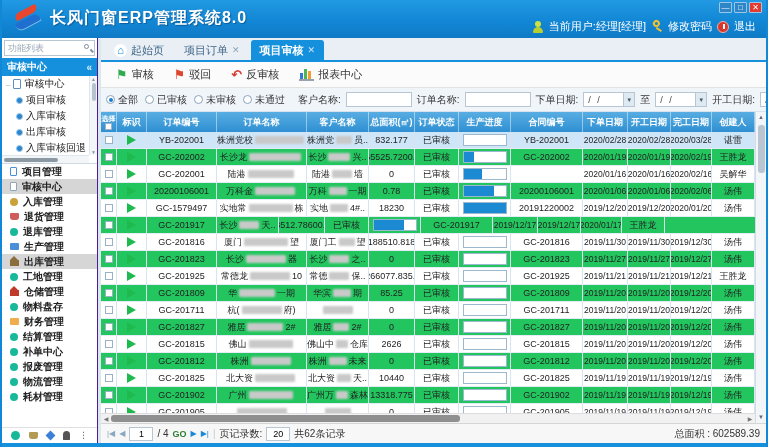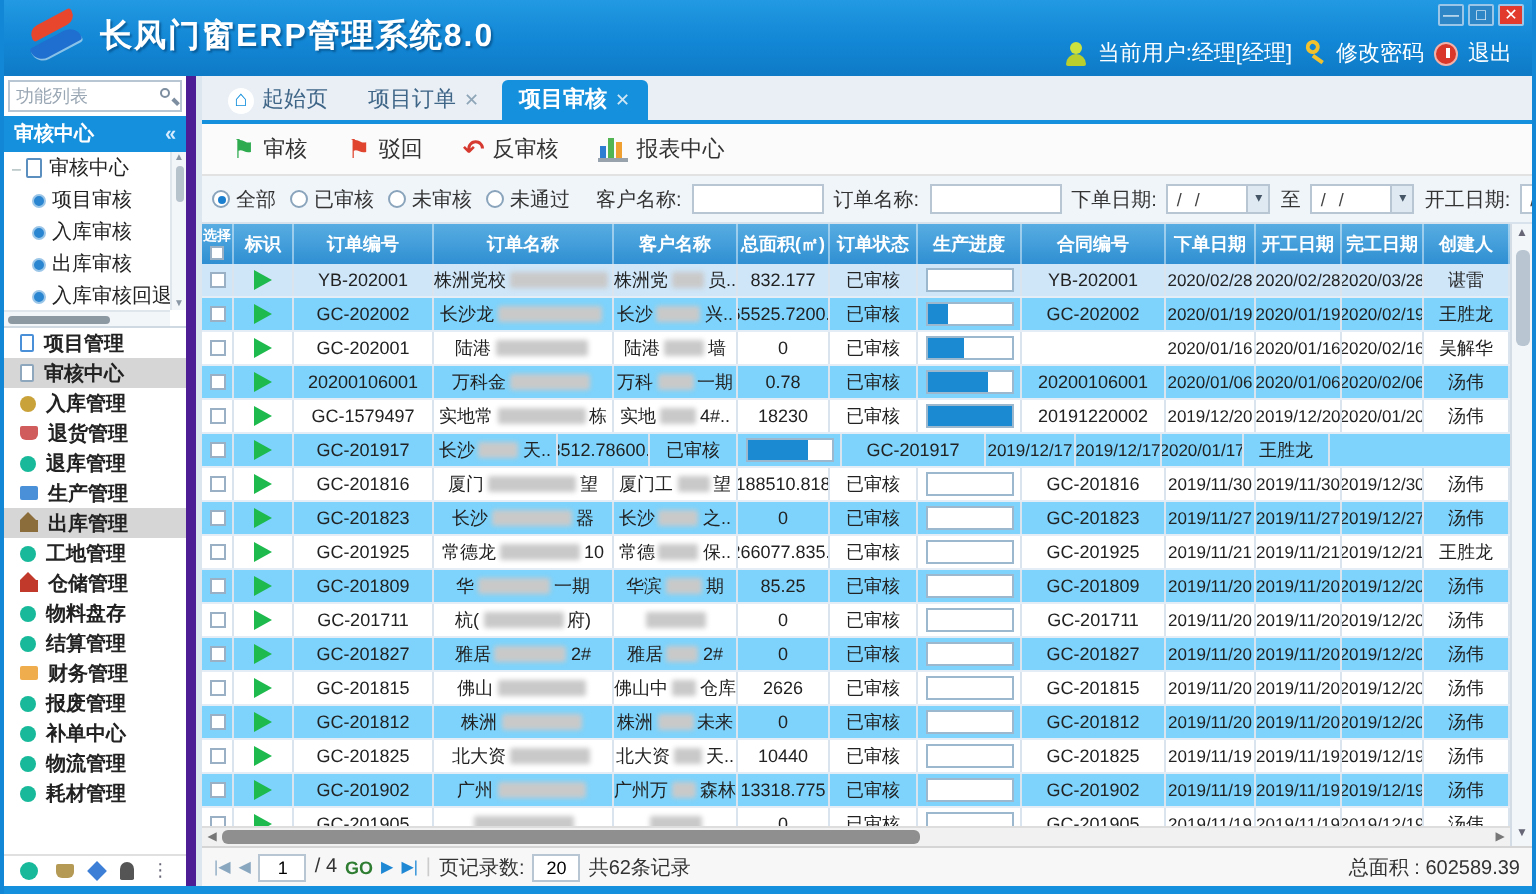--- a/index.html
+++ b/index.html
@@ -30,21 +30,21 @@
   .uicon.key .ring { position:absolute; left:0; top:0; width:7px; height:7px; border:2px solid #f2c12e; border-radius:50%; }
   .uicon.key .stem { position:absolute; left:6px; top:6px; width:6px; height:2px; background:#f2c12e; box-shadow:3px 2px 0 -1px #f2c12e; }
   .uicon.power { border-radius:50%; background:#d8372a; border:1px solid #f2b0a8; }
   .uicon.power .bar { position:absolute; left:5px; top:2px; width:2px; height:5px; background:#fff; }
 
   
   .main { flex:1; display:flex; min-height:0; }
   .splitter { width:3px; background:#dce6ef; flex:none; }
 
   
-  #sidebar { width:96px; flex:none; display:flex; flex-direction:column; background:#fff; border-right:5px solid #4c1d95; min-height:0; }
+  #sidebar { width:96px; flex:none; display:flex; flex-direction:column; background:#fff; border-right:1px solid #4c1d95; min-height:0; }
   .search { height:16px; margin:2px 2px; border:1px solid #b8c6d4; display:flex; align-items:center; background:#fff; flex:none; }
   .search input { flex:1; min-width:0; border:0; outline:none; font-size:9px; padding-left:3px; color:#555;
     font-family:"Liberation Sans","DejaVu Sans",sans-serif; }
   .search input::placeholder { color:#9aa7b4; }
   .mag { position:relative; width:11px; height:11px; flex:none; }
   .mag i { position:absolute; left:1px; top:1px; width:5px; height:5px; border:1.5px solid #7d8ea0; border-radius:50%; }
   .mag b { position:absolute; left:7px; top:7px; width:4px; height:1.5px; background:#7d8ea0; transform:rotate(45deg); }
   .panelhead { height:18px; background:#1590dc; color:#fff; font-size:10px; font-weight:bold;
     display:flex; align-items:center; padding:0 5px; flex:none; }
   .panelhead .sp { flex:1; }
@@ -117,21 +117,21 @@
 
   .gridwrap { flex:1; display:flex; min-height:0; }
   .gridmain { flex:1; display:flex; flex-direction:column; min-width:0; }
   #gridhead { height:20px; flex:none; display:flex; background:linear-gradient(180deg,#58ade2,#2f8fd2); color:#fff; }
   .hc { flex:none; font-size:9px; font-weight:bold; text-align:center; line-height:20px; border-right:1px solid rgba(255,255,255,.45);
     overflow:hidden; white-space:nowrap; }
   .hc.sel0 { display:flex; flex-direction:column; align-items:center; justify-content:center; line-height:7px; font-size:7px; gap:1px; }
   .hc.sel0 .hcb { width:7px; height:7px; background:#fff; border:1px solid #9ab0c4; }
   #gridrows { height:281px; flex:none; overflow:hidden; background:#fff; }
   .grow { height:17px; display:flex; border-bottom:1px solid #e4edf5; font-size:9px; color:#222; background:#fff; cursor:pointer; }
-  .grow.alt { background:#7dd3fc; }
+  .grow.alt { background:#22c55e; }
   .grow.sel { background:#cfe6f8; }
   .gc { flex:none; display:flex; align-items:center; justify-content:center; border-right:1px solid #d9e4ee;
     overflow:hidden; white-space:nowrap; }
   .cb { width:8px; height:8px; border:1px solid #9ab0c4; background:#fff; display:inline-block; }
   .tri { width:0; height:0; border-left:9px solid #1fba4e; border-top:5px solid transparent; border-bottom:5px solid transparent; }
   .censor { display:inline-block; height:8px; background:#c9c9c9; filter:blur(1.2px); border-radius:1px; margin:0 2px; }
   .pbox { width:44px; height:12px; border:1px solid #9cb8cf; background:#fff; }
   .pfill { height:100%; background:#1b8ad2; }
   .dt { font-size:8.5px; }
 
@@ -271,34 +271,34 @@
           </div>
           <div class="mitem">
             <span class="mic home" style="background: rgb(192, 57, 43); border-bottom-color: rgb(192, 57, 43);"></span>
             <span>仓储管理</span>
           </div>
           <div class="mitem">
             <span class="mic circle" style="background: rgb(23, 185, 154);"></span>
             <span>物料盘存</span>
           </div>
           <div class="mitem">
+            <span class="mic rect" style="background: rgb(240, 173, 78);"></span>
+            <span>财务管理</span>
+          </div>
+          <div class="mitem">
             <span class="mic circle" style="background: rgb(23, 185, 154);"></span>
             <span>结算管理</span>
           </div>
           <div class="mitem">
-            <span class="mic rect" style="background: rgb(240, 173, 78);"></span>
-            <span>财务管理</span>
+            <span class="mic circle" style="background: rgb(23, 185, 154);"></span>
+            <span>补单中心</span>
           </div>
           <div class="mitem">
             <span class="mic circle" style="background: rgb(23, 185, 154);"></span>
             <span>报废管理</span>
-          </div>
-          <div class="mitem">
-            <span class="mic circle" style="background: rgb(23, 185, 154);"></span>
-            <span>补单中心</span>
           </div>
           <div class="mitem">
             <span class="mic circle" style="background: rgb(23, 185, 154);"></span>
             <span>物流管理</span>
           </div>
           <div class="mitem">
             <span class="mic circle" style="background: rgb(23, 185, 154);"></span>
             <span>耗材管理</span>
           </div>
         </div>

